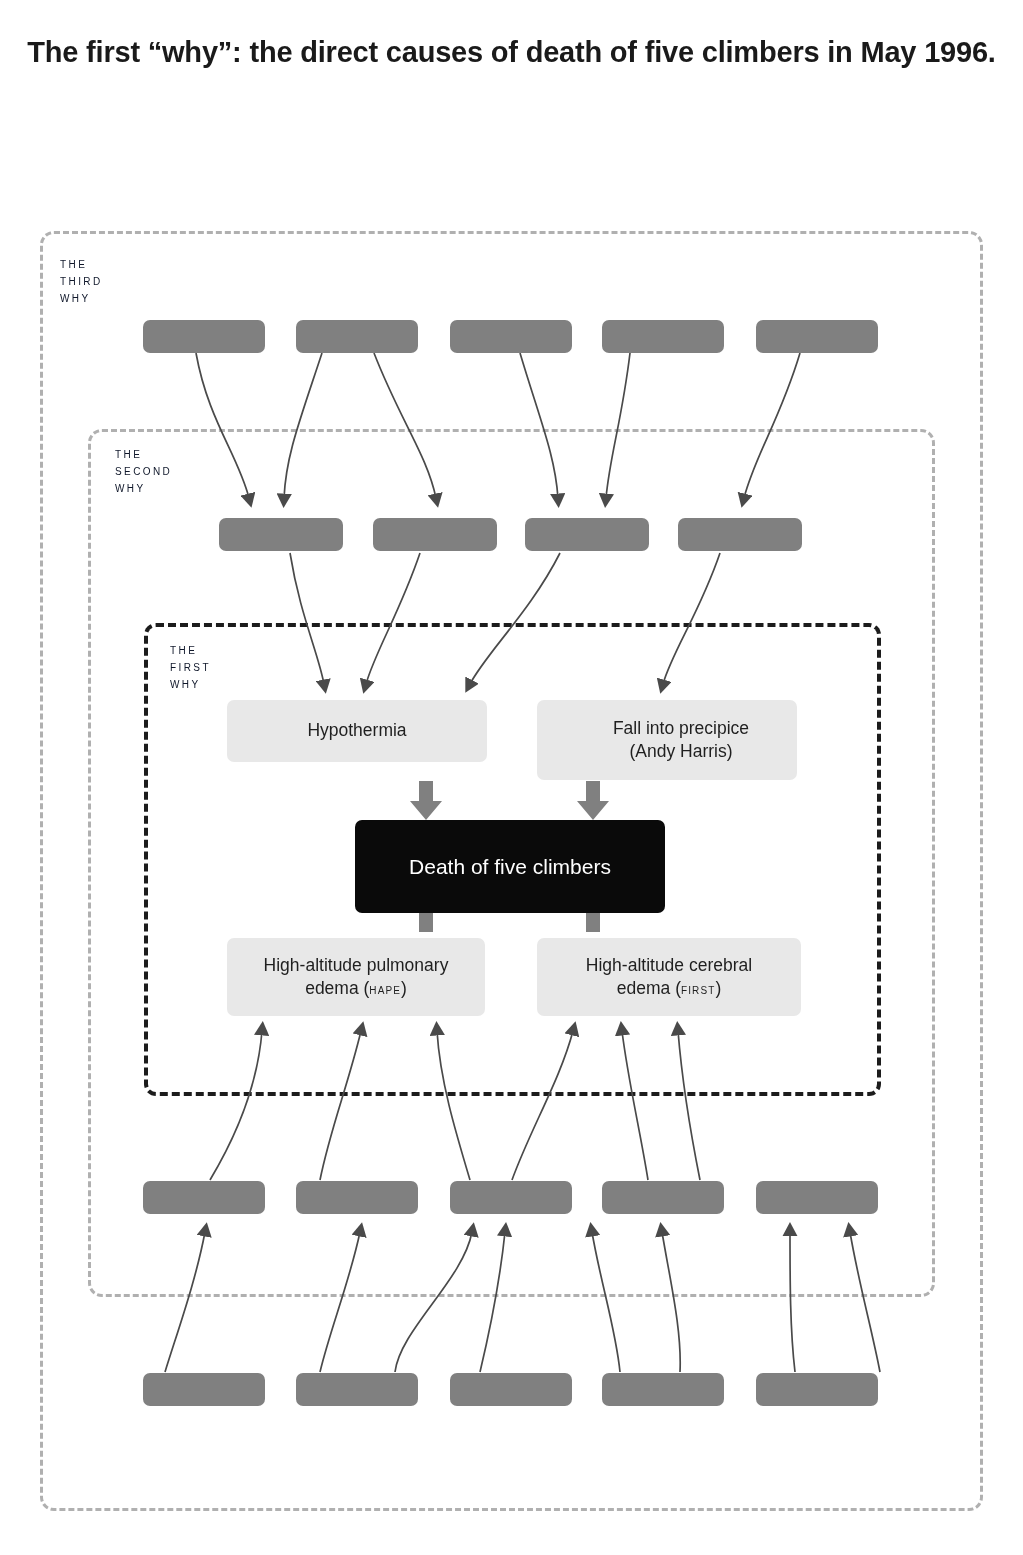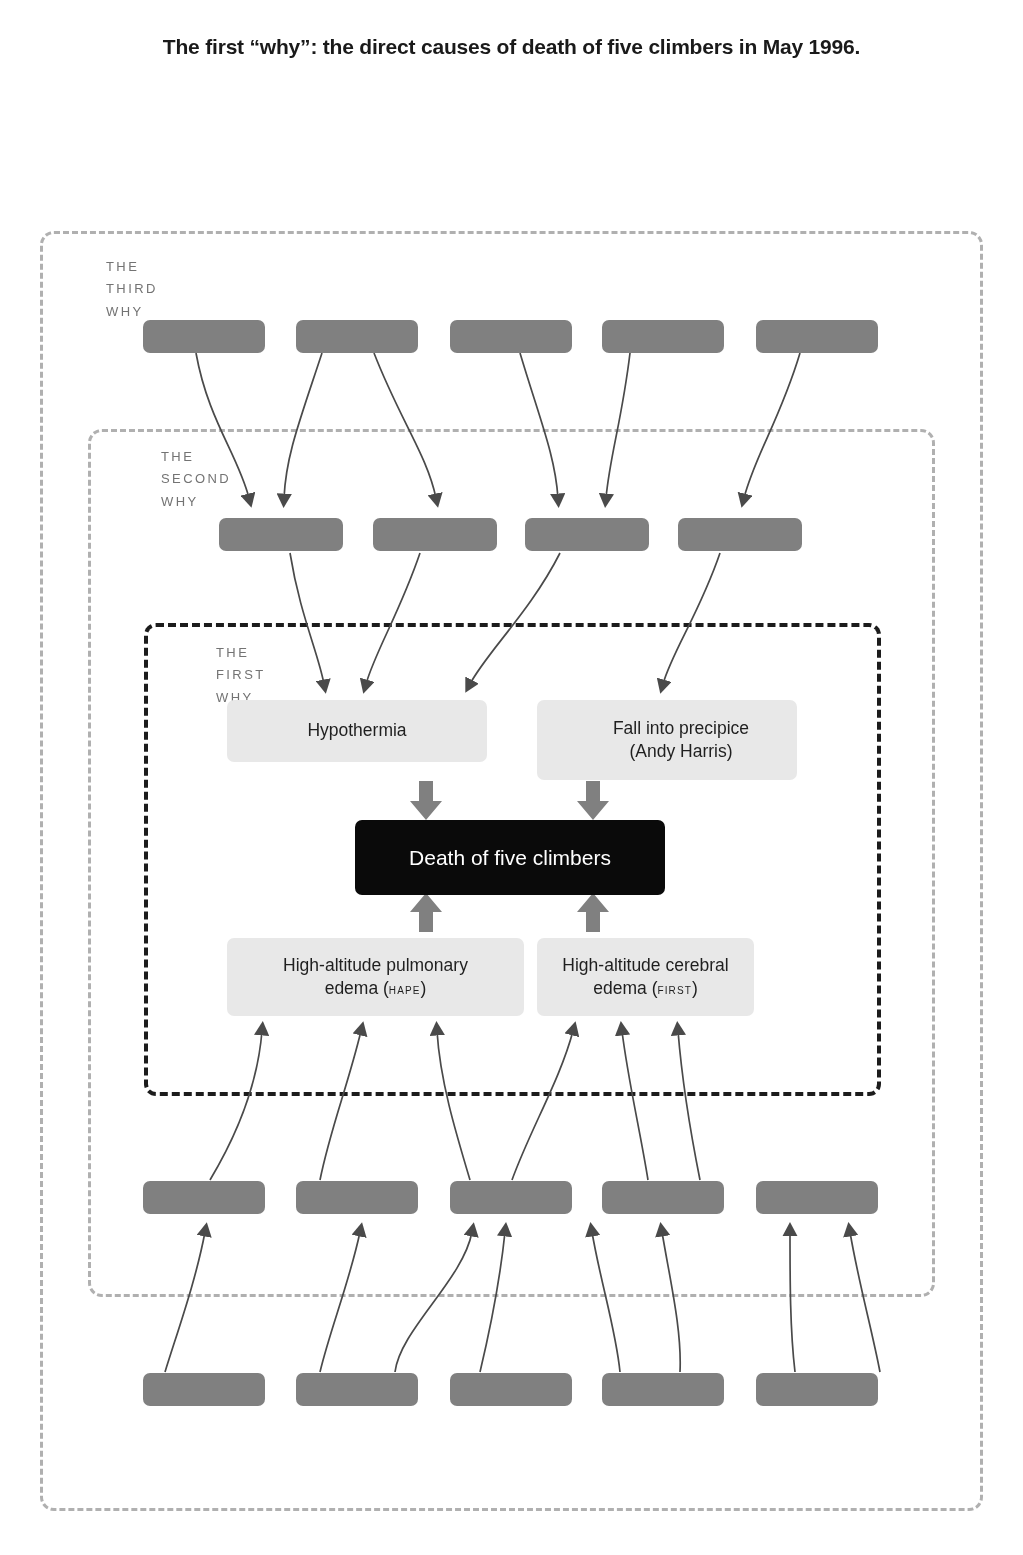--- a/index.html
+++ b/index.html
@@ -15,21 +15,21 @@
     overflow: hidden;
   }
 
   
   #title {
     position: absolute;
     left: 0;
     top: 32px;
     width: 1023px;
     text-align: center;
-    font-size: 21px;
+    font-size: 29px;
     font-weight: bold;
     line-height: 1.40;
     color: #1a1a1a;
     letter-spacing: -0.2px;
   }
 
   
   .zone {
     position: absolute;
     box-sizing: border-box;
@@ -47,27 +47,26 @@
   }
   #zone-first {
     left: 144px; top: 623px;
     width: 737px; height: 473px;
     border: 4px dashed #1c1c1c;
     border-radius: 12px;
   }
 
   .zone-label {
     position: absolute;
-    font-size: 13px;
+    font-size: 10px;
     letter-spacing: 2.4px;
     line-height: 1.72;
-    color: #737373;
+    color: #0f172a;
     white-space: pre-line;
     font-weight: 400;
-    margin-left: 46px;
   }
   #label-third  { left: 60px;  top: 256px; }
   #label-second { left: 115px; top: 446px; }
   #label-first  { left: 170px; top: 642px; }
 
   
   #links {
     position: absolute;
     left: 0; top: 0;
     width: 1023px; height: 1555px;
@@ -185,30 +184,30 @@
 <div class="node blank" style="left:525px; top:518px; width:124px;"></div>
 <div class="node blank" style="left:678px; top:518px; width:124px;"></div>
 
 <div class="node content" style="left:227px; top:700px; width:260px; height:62px;">Hypothermia</div>
 
 <div class="node content" style="left:537px; top:700px; width:260px; height:80px;">
   <span style="white-space:pre-line;margin-left:28px;">Fall into precipice
 (Andy Harris)</span>
 </div>
 
-<div class="node focus" style="left:355px; top:820px; width:310px; height:75px;">Death of five climbers</div>
-
-<div class="node content" style="left:227px; top:938px; width:297px; height:78px;">
+<div class="node focus" style="left:355px; top:820px; width:310px; height:93px;">Death of five climbers</div>
+
+<div class="node content" style="left:227px; top:938px; width:258px; height:78px;">
   <span>
     <span>High-altitude pulmonary</span><br>
     <span>edema (</span><span class="sc">HAPE</span><span>)</span>
   </span>
 </div>
 
-<div class="node content" style="left:537px; top:938px; width:217px; height:78px;">
+<div class="node content" style="left:537px; top:938px; width:264px; height:78px;">
   <span>
     <span>High-altitude cerebral</span><br>
     <span>edema (</span><span class="sc">FIRST</span><span>)</span>
   </span>
 </div>
 
 <div class="node blank" style="left:143px; top:1181px; width:122px;"></div>
 <div class="node blank" style="left:296px; top:1181px; width:122px;"></div>
 <div class="node blank" style="left:450px; top:1181px; width:122px;"></div>
 <div class="node blank" style="left:602px; top:1181px; width:122px;"></div>

